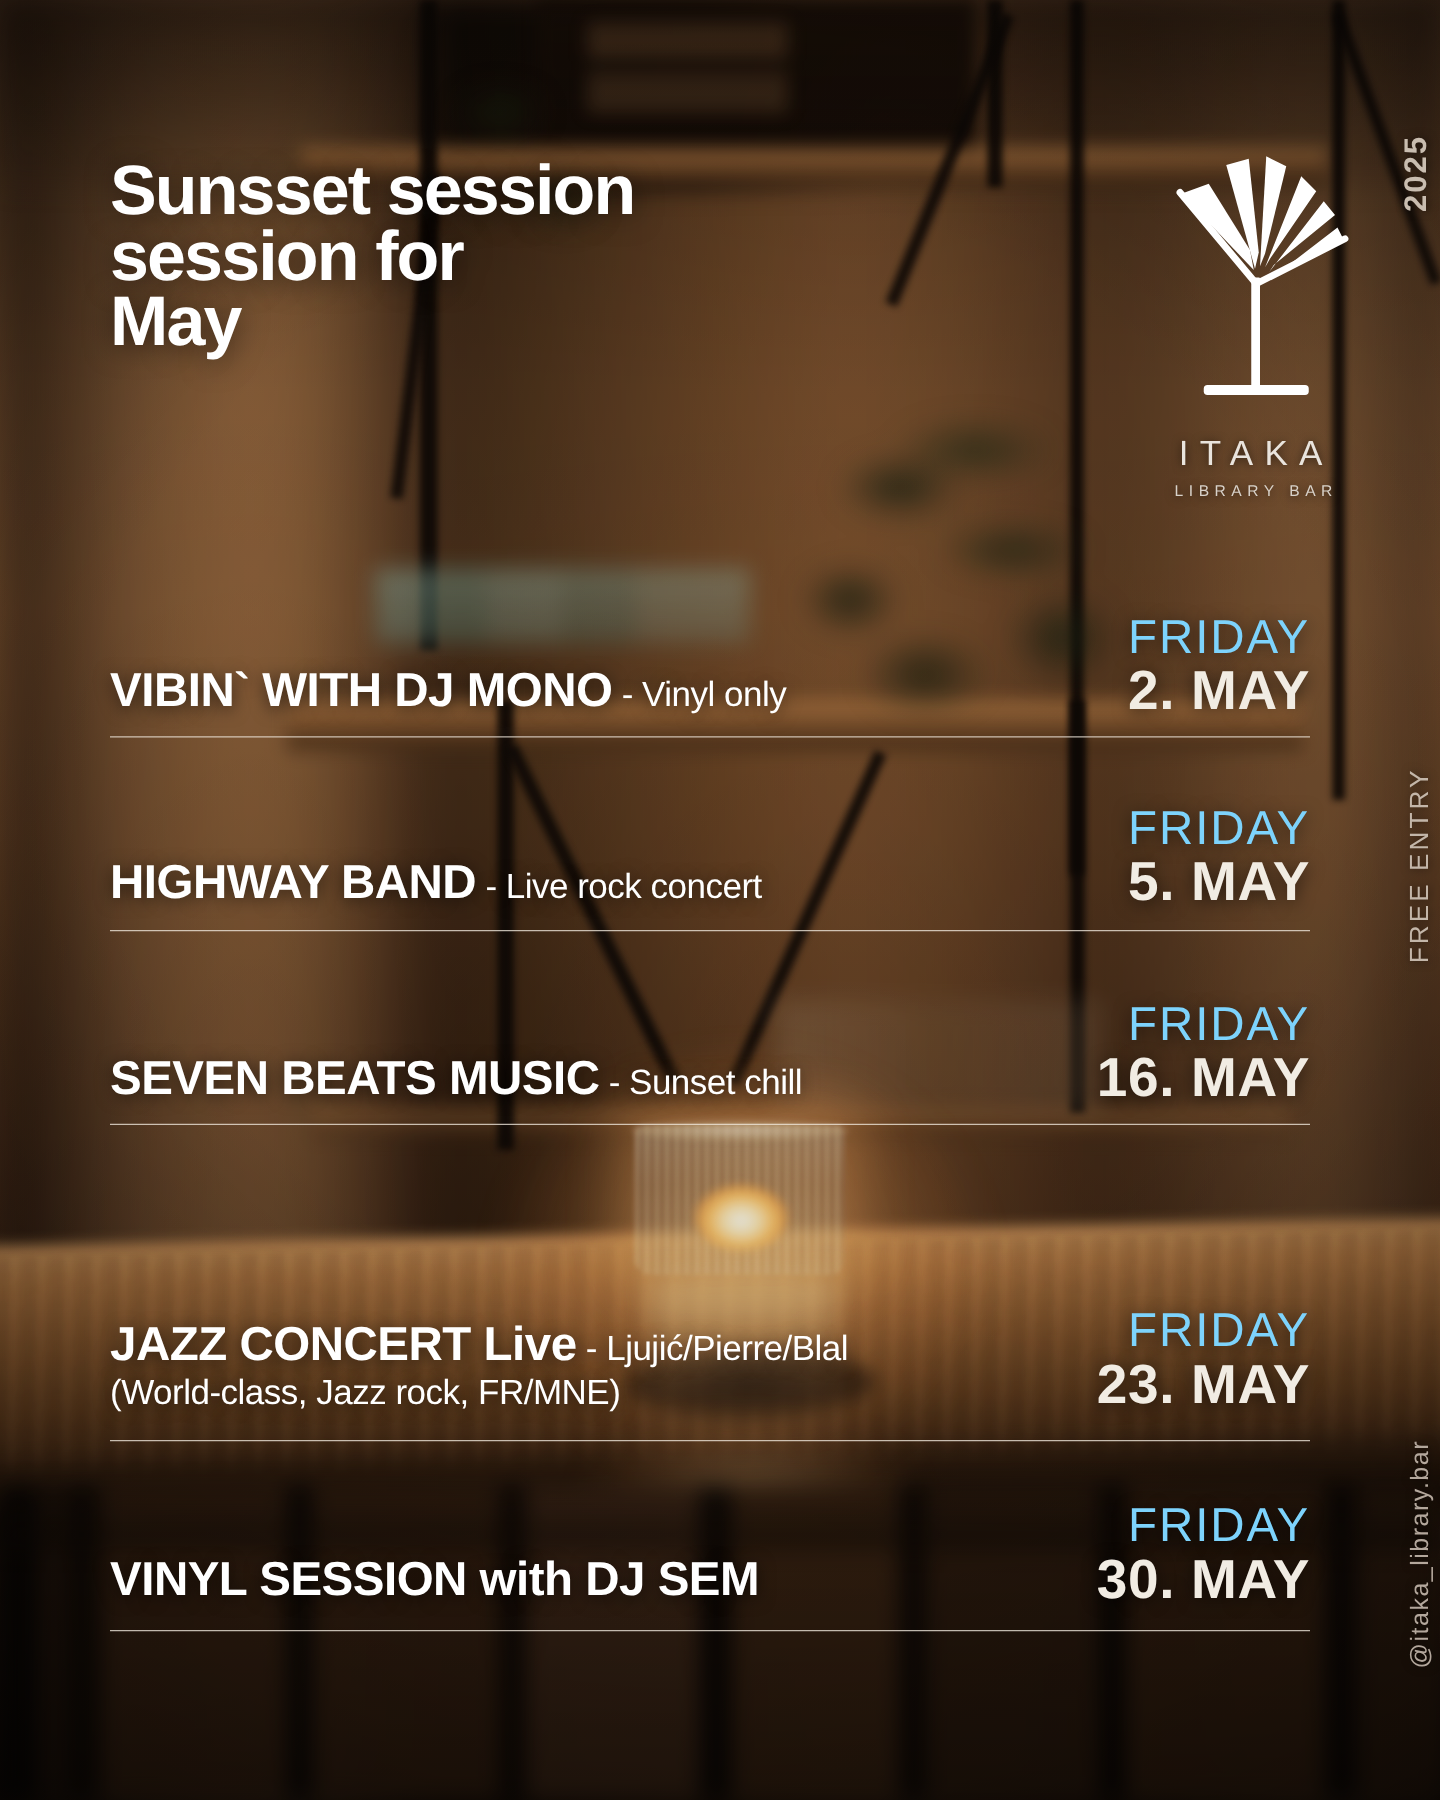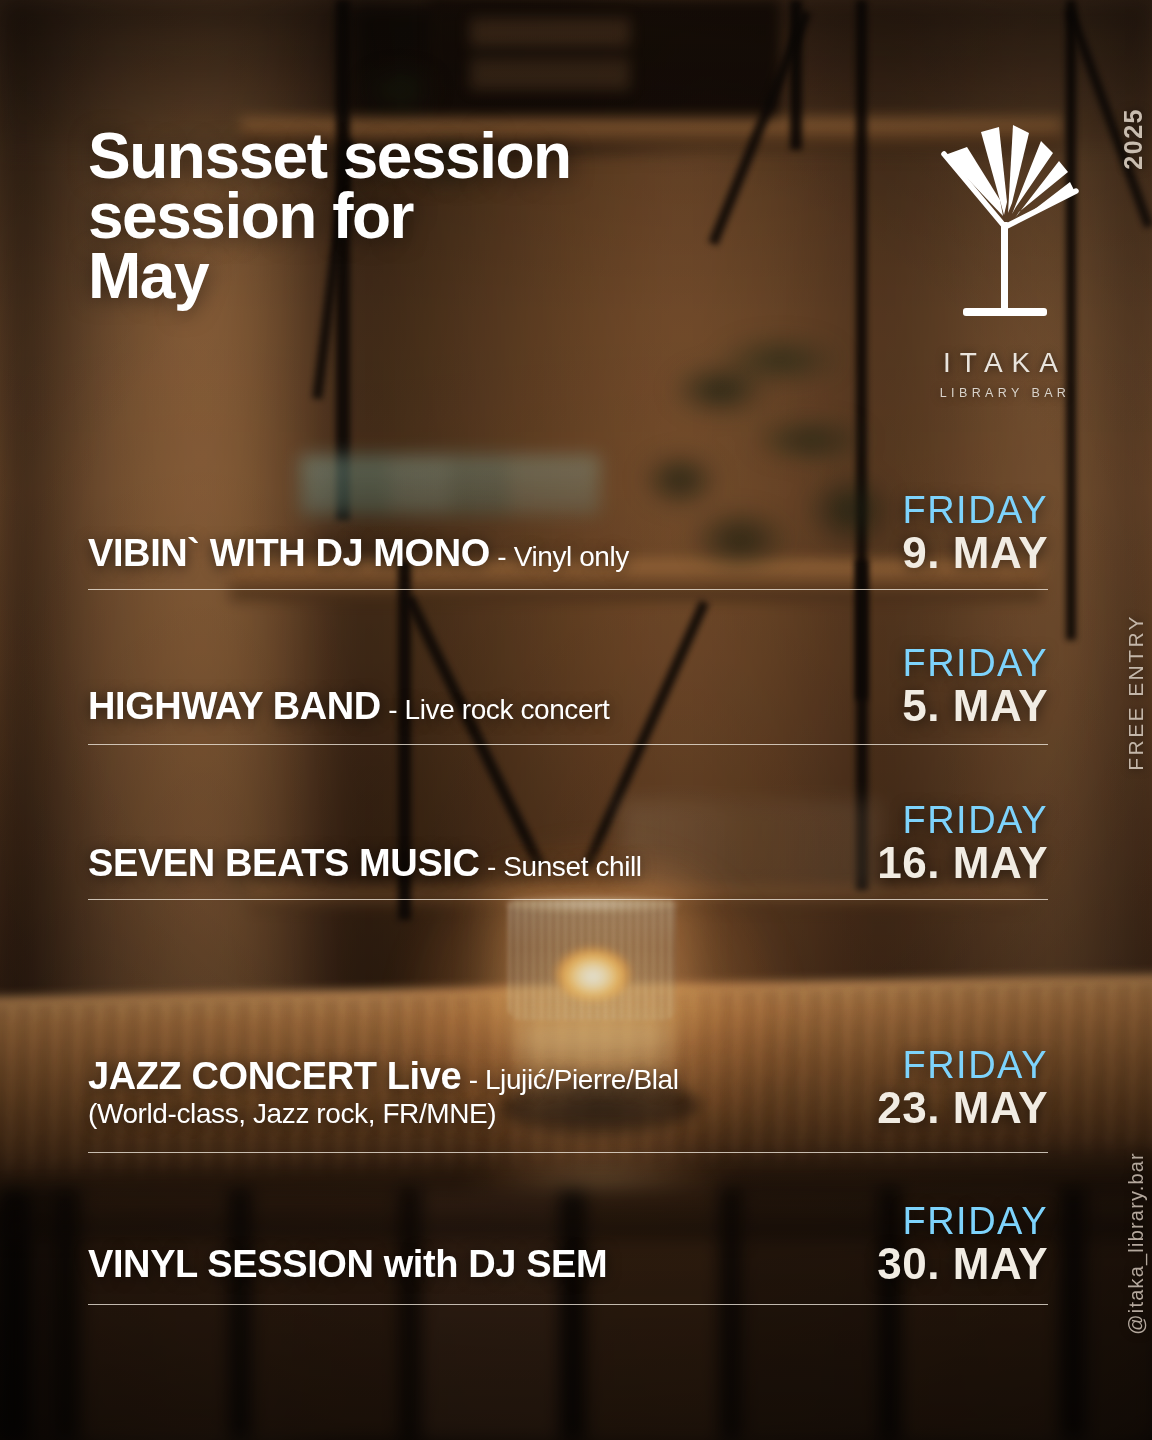--- a/index.html
+++ b/index.html
@@ -260,21 +260,21 @@
   }
 
   
   .content{ position:absolute; inset:0; }
 
   .poster-title{
     position:absolute;
     left:88px; top:126px;
     width:780px;
     color:#ffffff;
-    font-size:64px;
+    font-size:56px;
     line-height:.94;
     font-weight:700;
     letter-spacing:-1.5px;
     text-shadow:0 2px 22px rgba(0,0,0,.55);
   }
   .poster-title .tl{ display:block; white-space:nowrap; }
 
   
   .logo{
     position:absolute; left:925px; top:108px; width:160px; height:310px;
@@ -471,21 +471,21 @@
     <div class="schedule">
 
       <div class="row row-1">
         <div class="ev">
           <span class="ev-line">
             <span class="ev-name">VIBIN` WITH DJ MONO</span><span class="ev-desc"> - Vinyl only</span>
           </span>
         </div>
         <div class="date">
           <span class="date-day">FRIDAY</span>
-          <span class="date-num">9. MAY</span>
+          <span class="date-num">2. MAY</span>
         </div>
       </div>
 
       <div class="row row-2">
         <div class="ev">
           <span class="ev-line">
             <span class="ev-name">HIGHWAY BAND</span><span class="ev-desc"> - Live rock concert</span>
           </span>
         </div>
         <div class="date">

